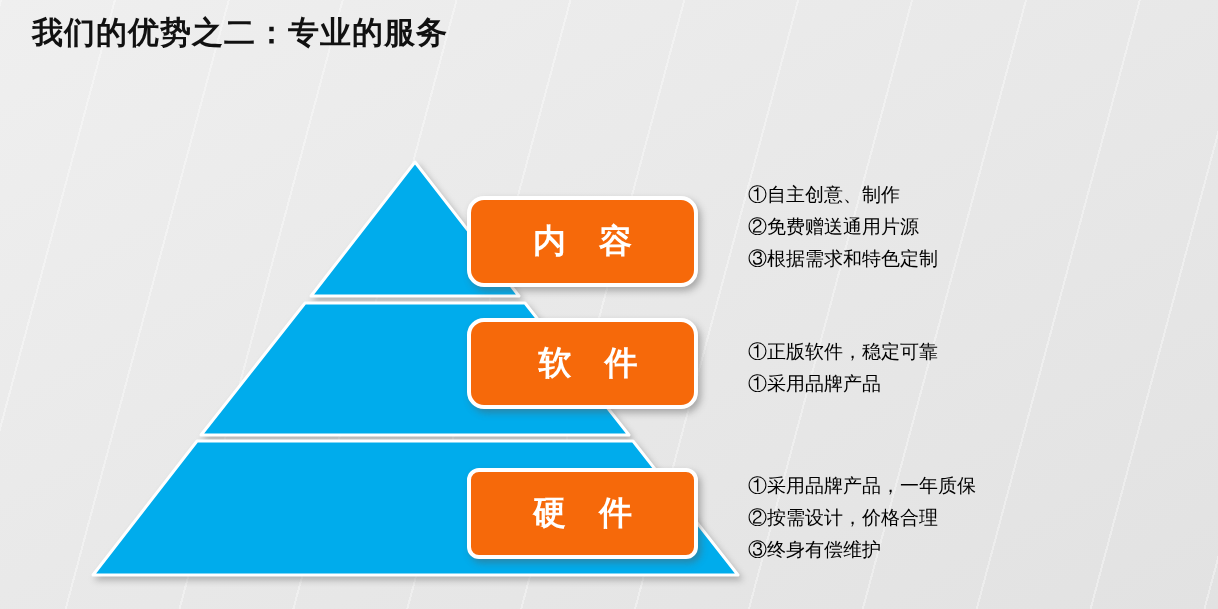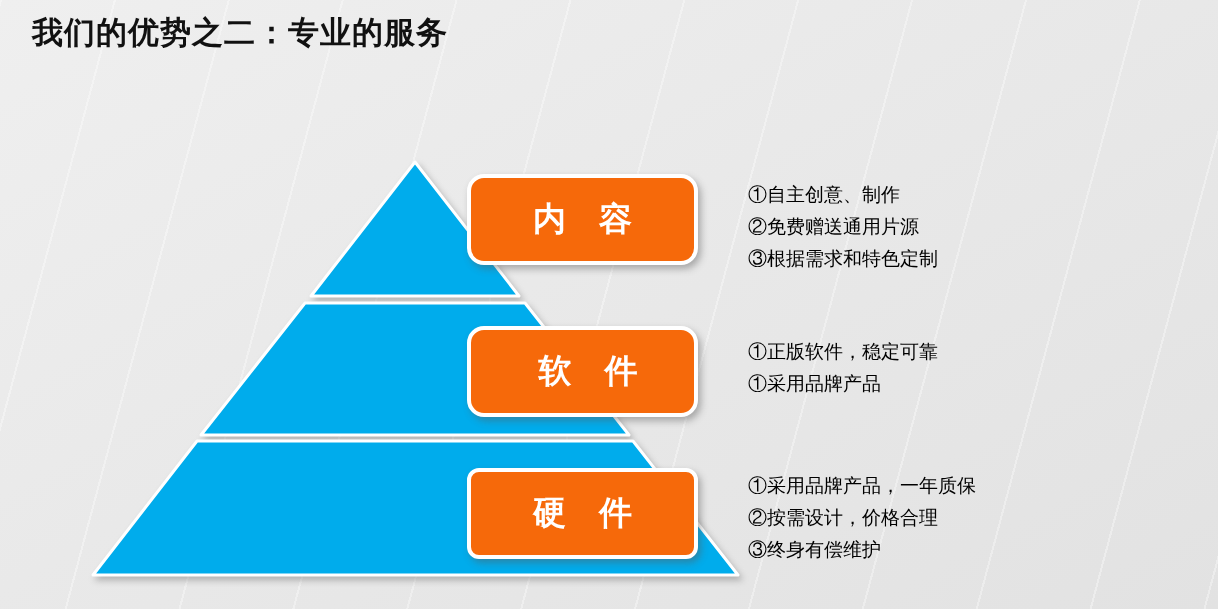--- a/index.html
+++ b/index.html
@@ -42,22 +42,22 @@
     border:4px solid var(--box-border);
     border-radius:17px;
     display:flex;align-items:center;justify-content:center;
     box-shadow:3px 4px 7px rgba(90,90,90,0.45);
   }
   .tier-box .label{
     color:var(--label-text);
     font-size:33px;font-weight:700;
     white-space:pre;
   }
-  .box-1{top:174px;}
-  .box-2{top:326px;padding-left:11px;}
+  .box-1{top:196px;}
+  .box-2{top:318px;padding-left:11px;}
   .box-3{top:468px;border-radius:12px;}
   .bullets{
     position:absolute;left:748px;
     color:var(--bullet-text);
     font-size:19px;line-height:32px;font-weight:500;
     white-space:nowrap;
   }
   .bullets-1{top:179px;}
   .bullets-2{top:336px;}
   .bullets-3{top:470px;}

